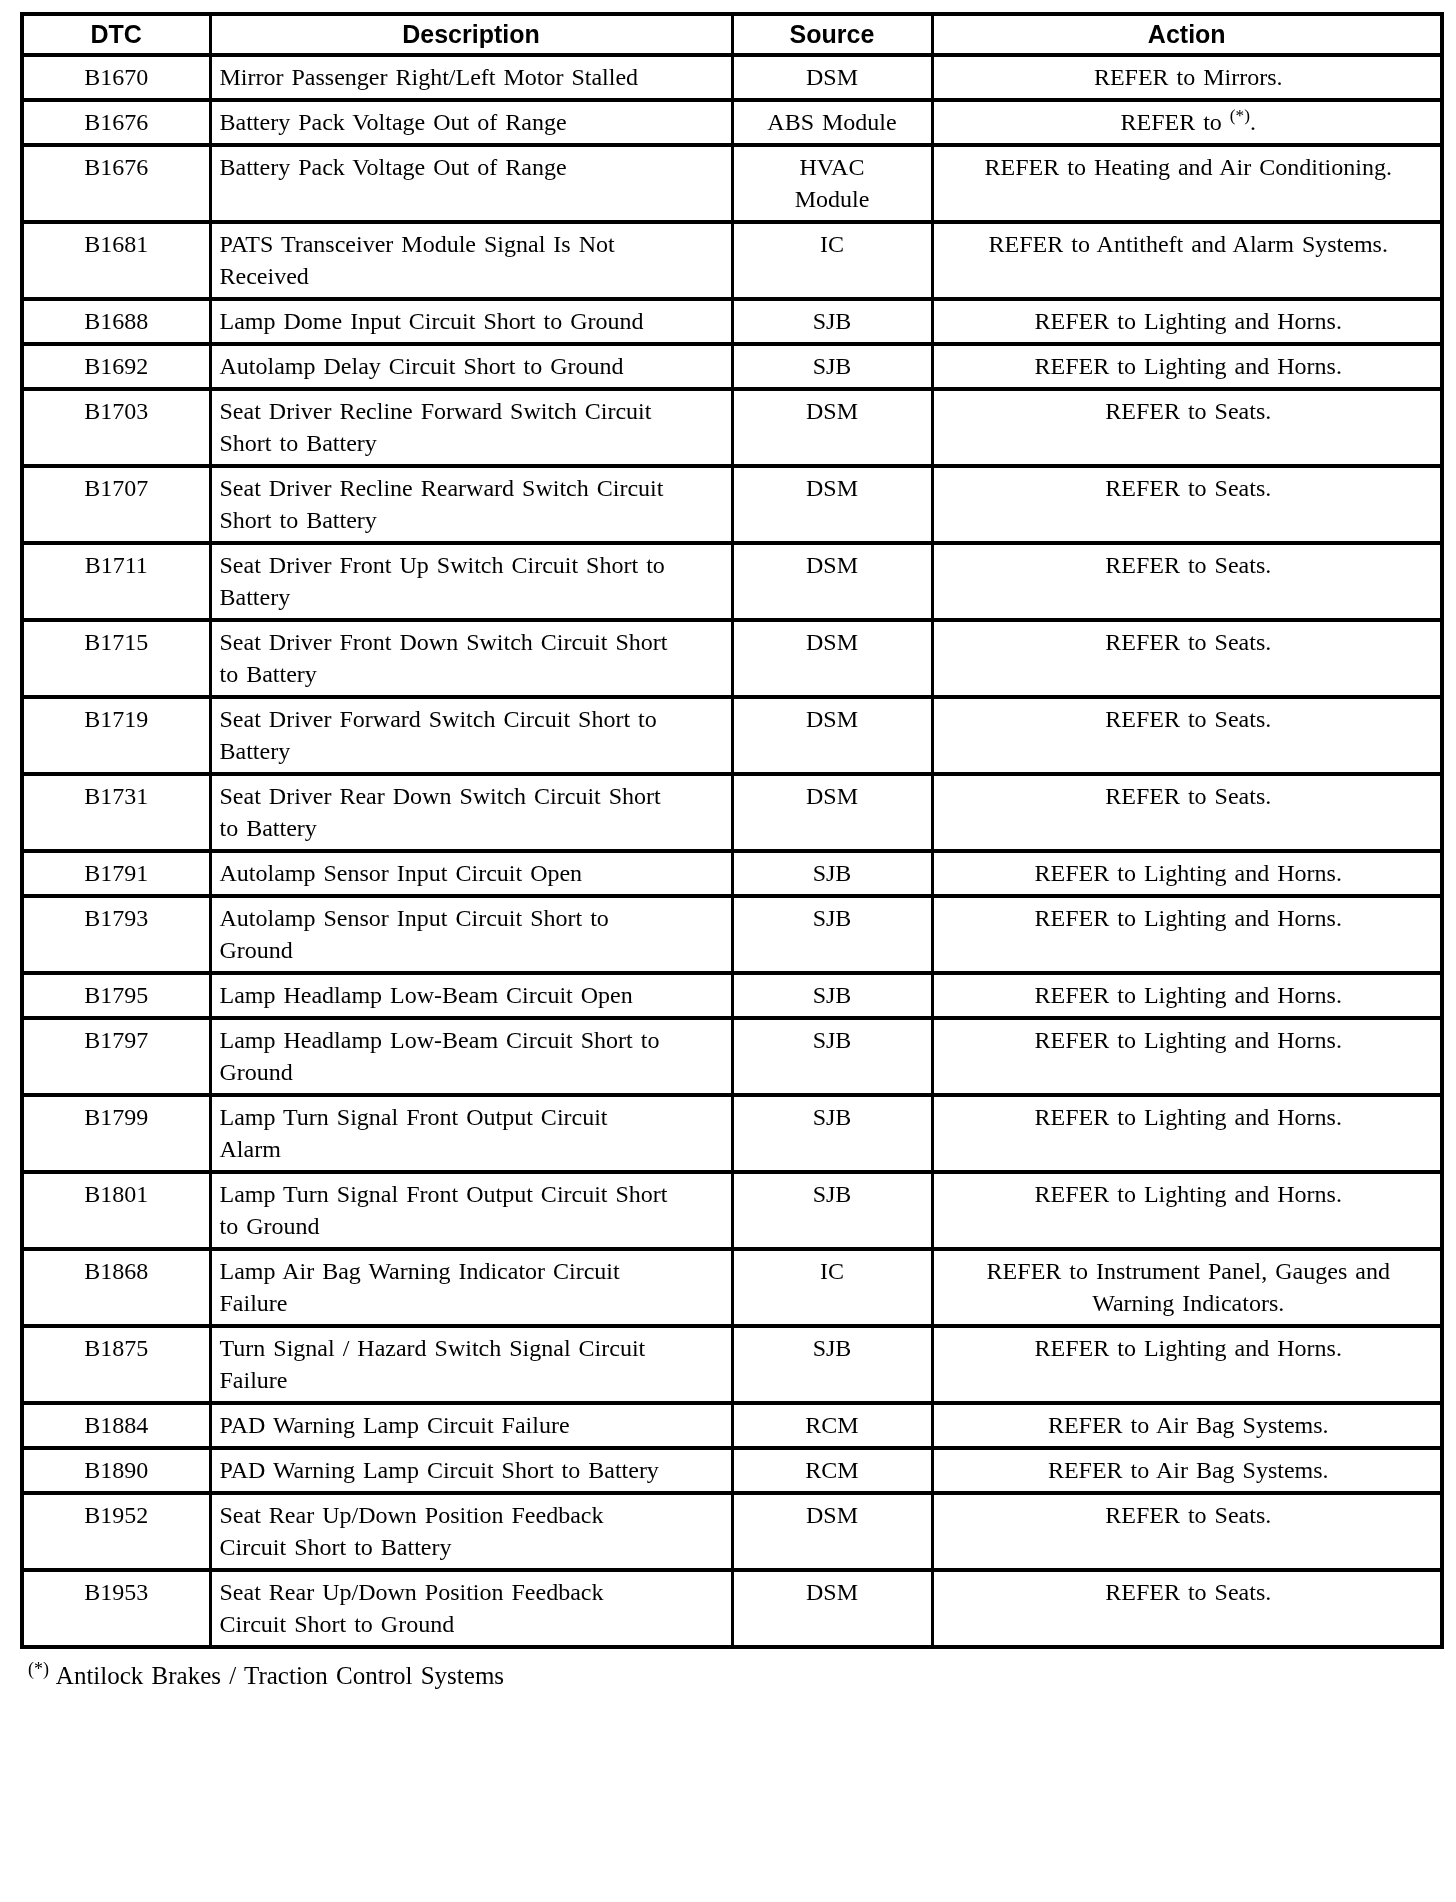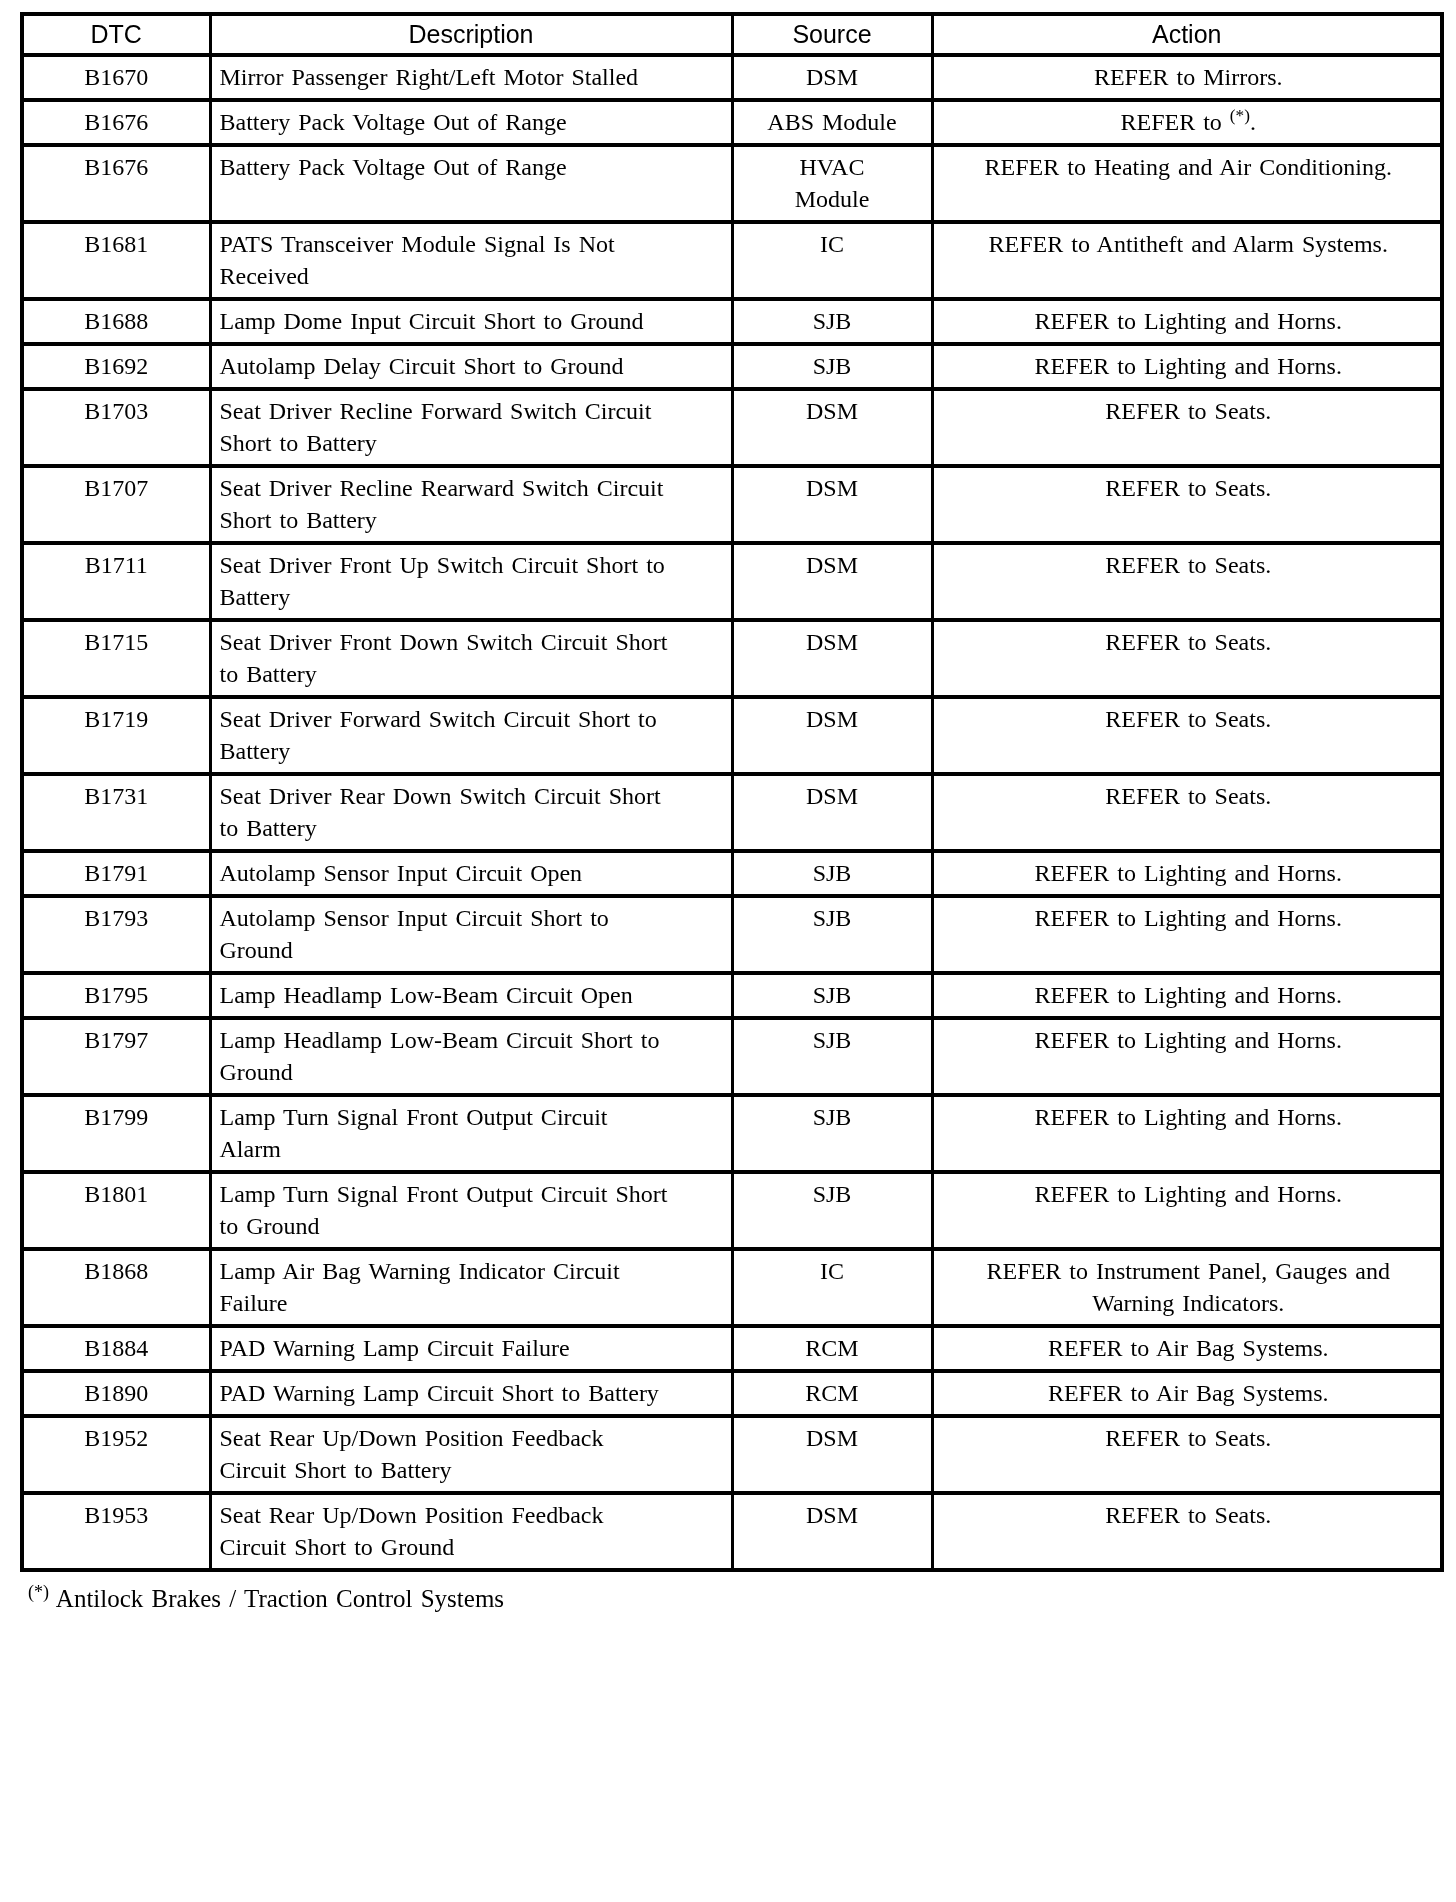--- a/index.html
+++ b/index.html
@@ -22,21 +22,21 @@
     width: 1420px;
     border: 4px solid #000;
   }
   col.c-dtc    { width: 188px; }
   col.c-desc   { width: 522px; }
   col.c-source { width: 200px; }
   col.c-action { width: 510px; }
 
   th {
     font-family: "Liberation Sans", sans-serif;
-    font-weight: normal;
+    font-weight: bold;
     font-size: 25px;
     line-height: 28px;
     text-align: center;
     vertical-align: middle;
     padding: 4px 4px 5px 4px;
     border: 3px solid #000;
     border-top-width: 4px;
     border-bottom-width: 4px;
     background: #ffffff;
   }
@@ -208,20 +208,26 @@
           <td class="cell-source">SJB</td>
           <td class="cell-action">REFER to Lighting and Horns.</td>
         </tr>
         <tr>
           <td class="cell-dtc">B1868</td>
           <td class="cell-desc">Lamp Air Bag Warning Indicator Circuit Failure</td>
           <td class="cell-source">IC</td>
           <td class="cell-action">REFER to Instrument Panel, Gauges and Warning Indicators.</td>
         </tr>
         <tr>
+          <td class="cell-dtc">B1875</td>
+          <td class="cell-desc">Turn Signal / Hazard Switch Signal Circuit Failure</td>
+          <td class="cell-source">SJB</td>
+          <td class="cell-action">REFER to Lighting and Horns.</td>
+        </tr>
+        <tr>
           <td class="cell-dtc">B1884</td>
           <td class="cell-desc">PAD Warning Lamp Circuit Failure</td>
           <td class="cell-source">RCM</td>
           <td class="cell-action">REFER to Air Bag Systems.</td>
         </tr>
         <tr>
           <td class="cell-dtc">B1890</td>
           <td class="cell-desc">PAD Warning Lamp Circuit Short to Battery</td>
           <td class="cell-source">RCM</td>
           <td class="cell-action">REFER to Air Bag Systems.</td>

